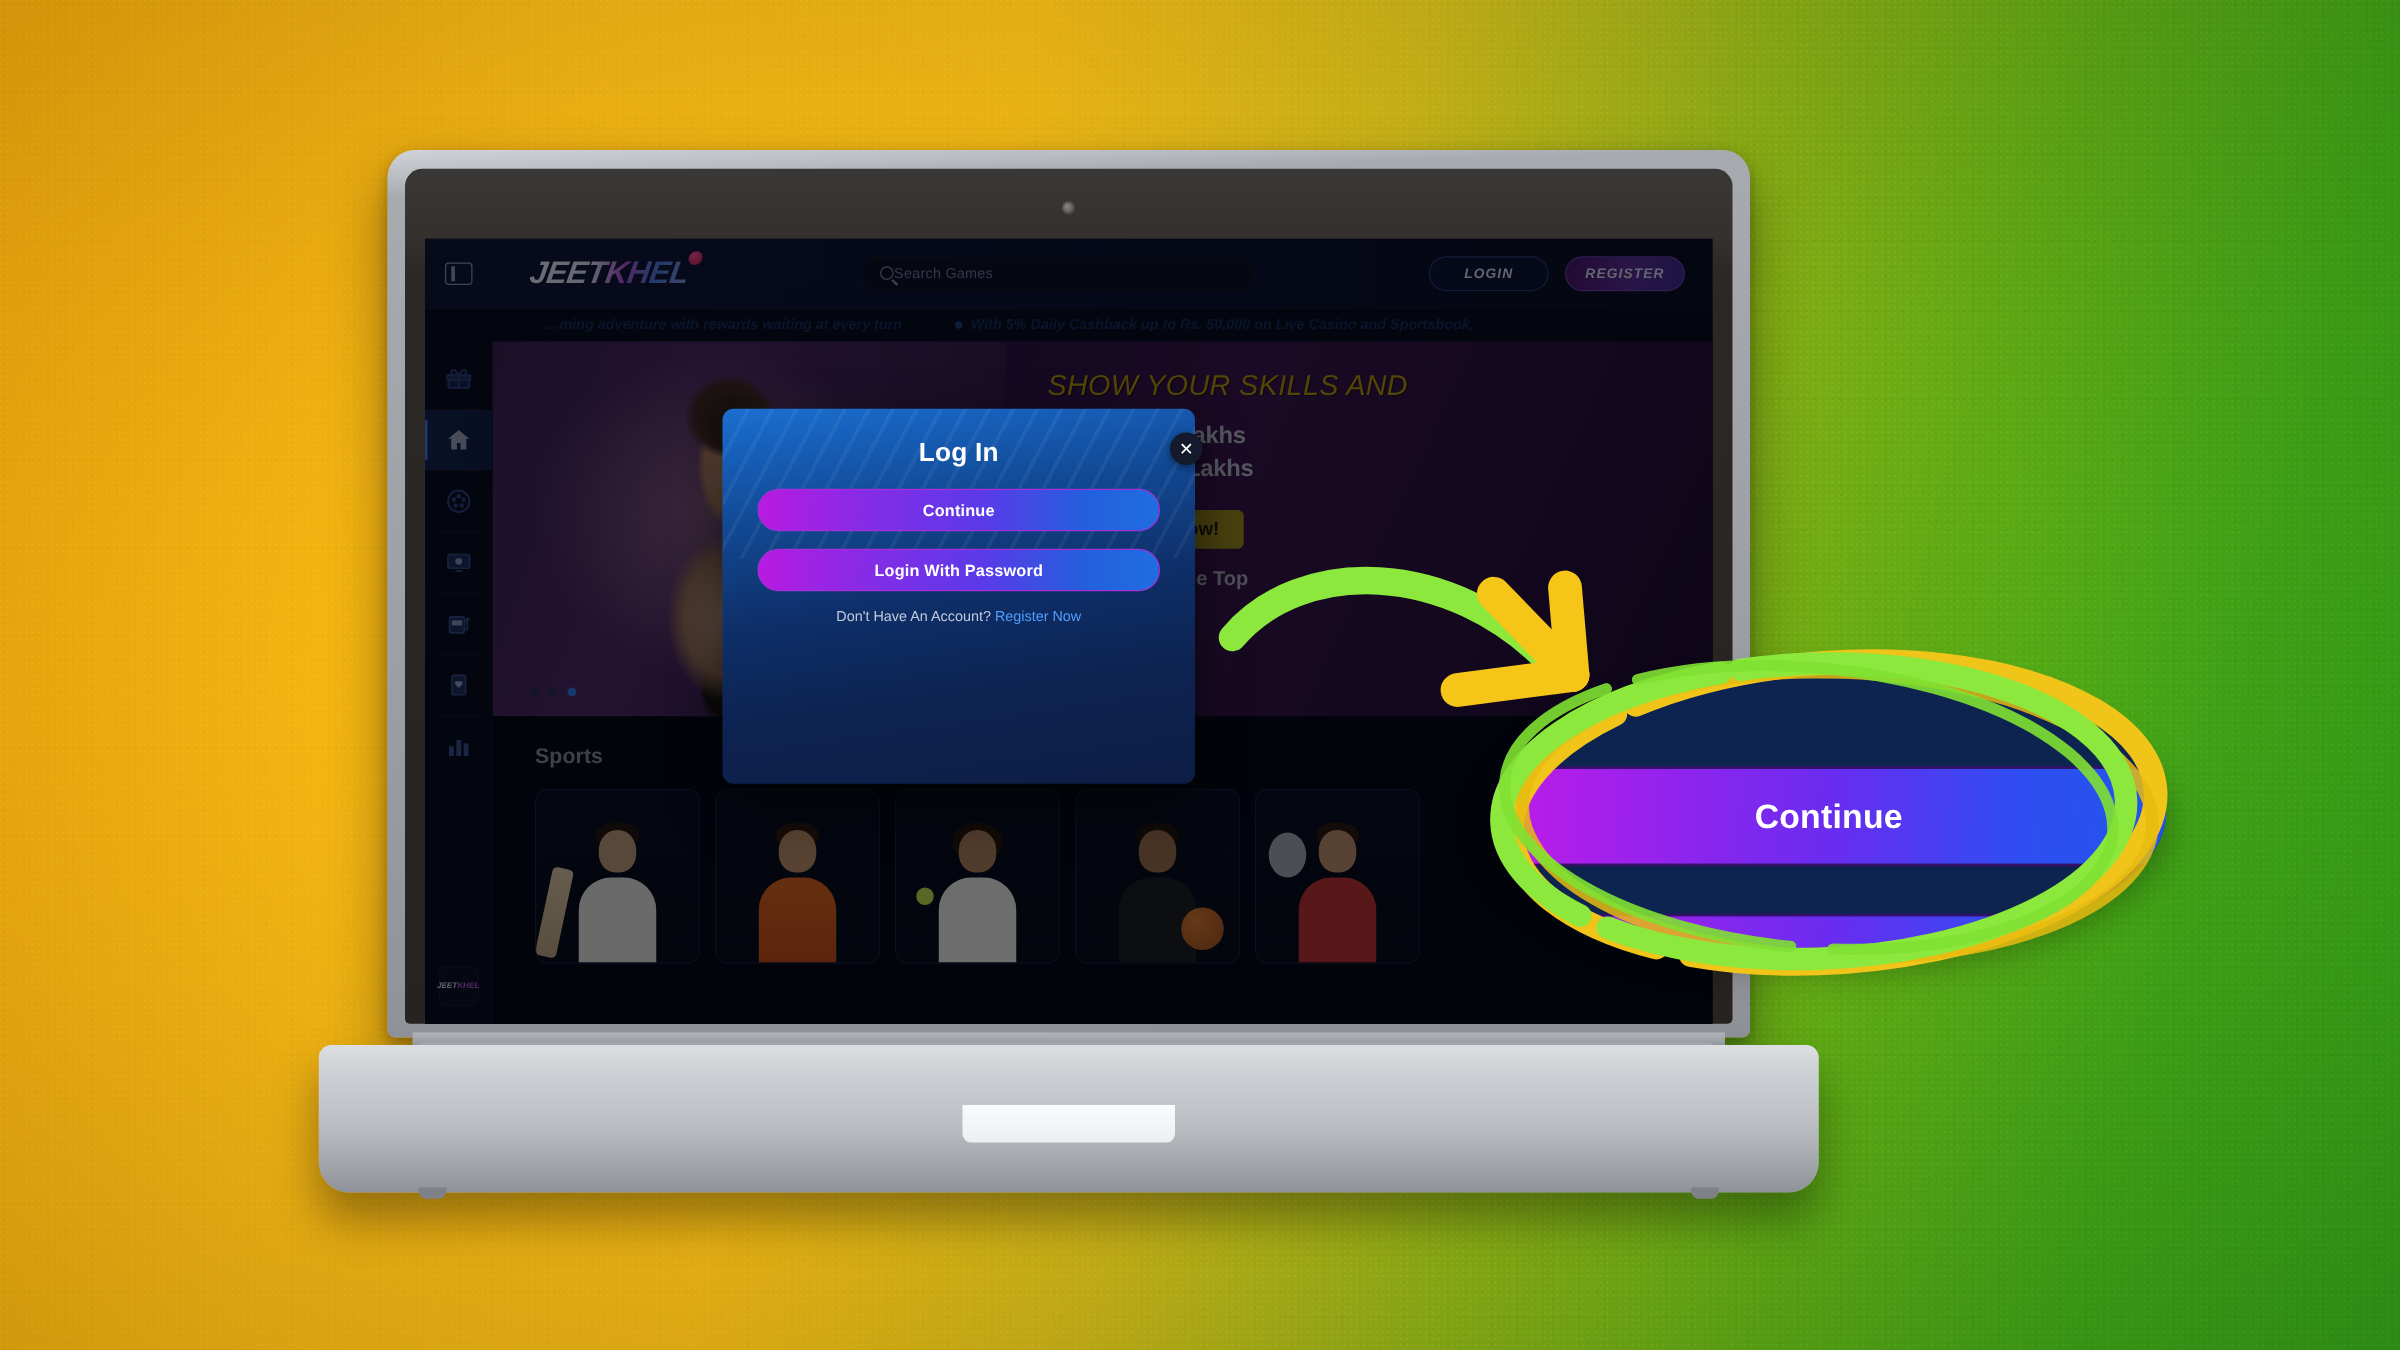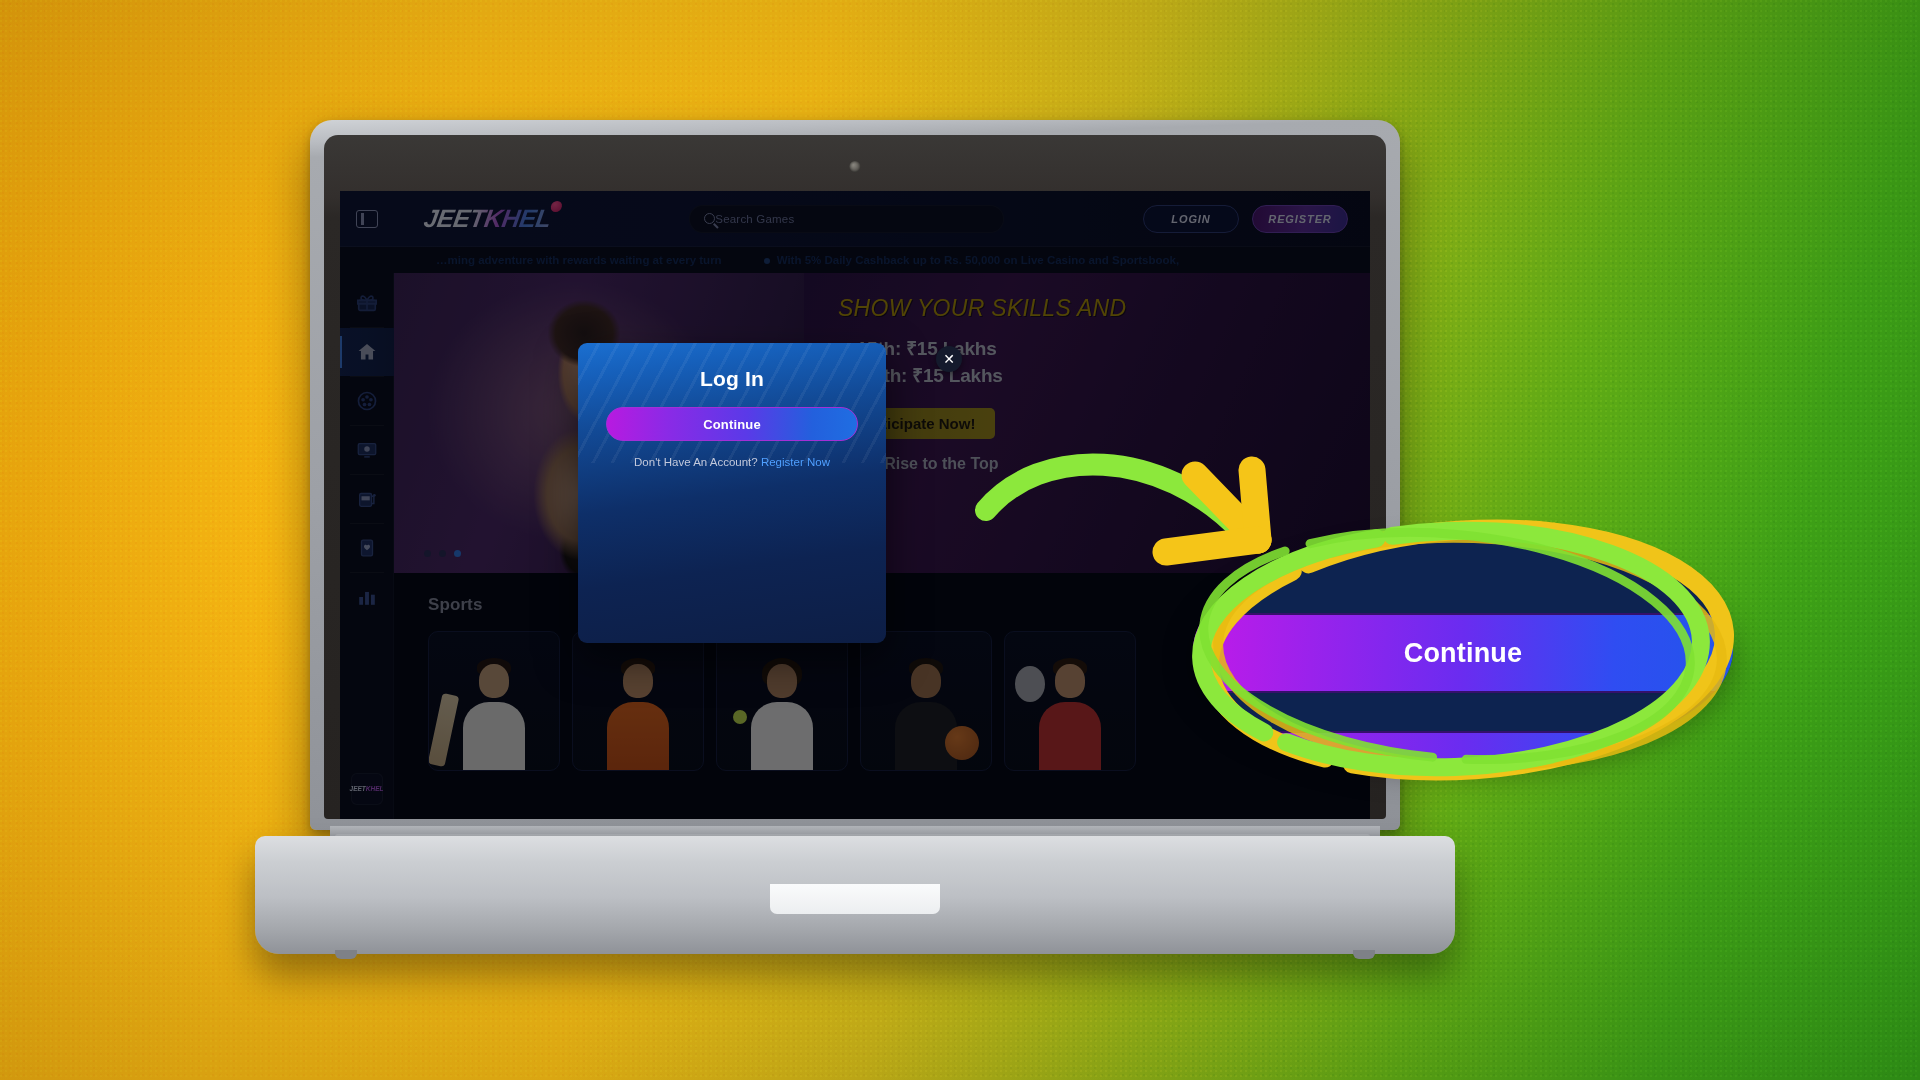--- a/index.html
+++ b/index.html
@@ -89,21 +89,21 @@
     width:96px; height:28px; border-radius:14px; display:flex; align-items:center; justify-content:center;
     font-size:11px; font-weight:bold; font-style:italic; letter-spacing:.9px; color:#d9dcea; cursor:pointer;
   }
   .btn-login{ background:#0b1030; border:1.4px solid #2e3a72; }
   .btn-register{ background:linear-gradient(96deg,#4a1268 0%,#5b2b93 55%,#3b2a8e 100%); border:1.4px solid #6a3fae; }
 
   
   .ticker{
     position:relative; height:26px; display:flex; align-items:center; gap:42px;
     padding-left:96px; background:#070a18; overflow:hidden;
-    font-size:11.5px; font-weight:bold; color:#132a58; white-space:nowrap; z-index:6;
+    font-size:11.5px; font-style:italic; font-weight:bold; color:#132a58; white-space:nowrap; z-index:6;
   }
   .ticker .dot{ display:inline-block; width:6px; height:6px; border-radius:50%; background:#1d3c72; margin-right:7px; vertical-align:middle;}
 
   
   .site-body{ position:relative; display:flex; height:546px; background:#05070f; }
 
   .sidebar{
     width:54px; flex:none; background:#080b18; display:flex; flex-direction:column;
     align-items:center; padding-top:6px; gap:0; border-right:1px solid rgba(255,255,255,.03);
   }
@@ -182,21 +182,21 @@
   }
   .athlete{ position:absolute; left:50%; bottom:0; transform:translateX(-50%); width:88px; height:112px; }
   .a-head{ position:absolute; left:50%; top:6px; transform:translateX(-50%); width:30px; height:34px; border-radius:48% 48% 44% 44%; }
   .a-hair{ position:absolute; left:50%; top:0px; transform:translateX(-50%); width:34px; height:18px; border-radius:50% 50% 35% 35%; background:#23160f; }
   .a-body{ position:absolute; left:50%; bottom:0; transform:translateX(-50%); width:62px; height:68px; border-radius:26px 26px 0 0; }
   .a-prop{ position:absolute; border-radius:50%; }
 
   
   .overlay{ position:absolute; inset:0; background:rgba(2,3,10,.55); z-index:20; }
   .modal{
-    position:absolute; left:238px; top:152px; width:308px; height:300px; z-index:21;
+    position:absolute; left:238px; top:136px; width:378px; height:300px; z-index:21;
     border-radius:9px; overflow:hidden;
     background:
       linear-gradient(172deg,#1b6fd0 0%,#1660bb 10%,#124a96 26%,#0e2f69 50%,#0d2352 72%,#0d1e45 100%);
     box-shadow:0 16px 40px rgba(0,0,0,.55);
   }
   .modal:before{
     content:""; position:absolute; left:0; top:0; right:0; height:120px; pointer-events:none;
     background:repeating-linear-gradient(118deg, rgba(255,255,255,.055) 0 3px, rgba(255,255,255,0) 3px 17px);
   }
   .modal-body{ position:relative; z-index:2; padding:24px 28px 0 28px; }
@@ -449,20 +449,21 @@
               </div>
             </div>
           </div>
         </div>
 
         <div class="overlay"></div>
         <div class="modal">
           <div class="modal-body">
             <div class="modal-title">Log In</div>
             <div class="btn-primary">Continue</div>
+            <div class="btn-secondary btn-primary">Login With Password</div>
             <div class="modal-foot">
               <span>Don't Have An Account?</span>
               <a>Register Now</a>
             </div>
           </div>
         </div>
         <div class="modal-close">✕</div>
 
       </div>
     </div>

